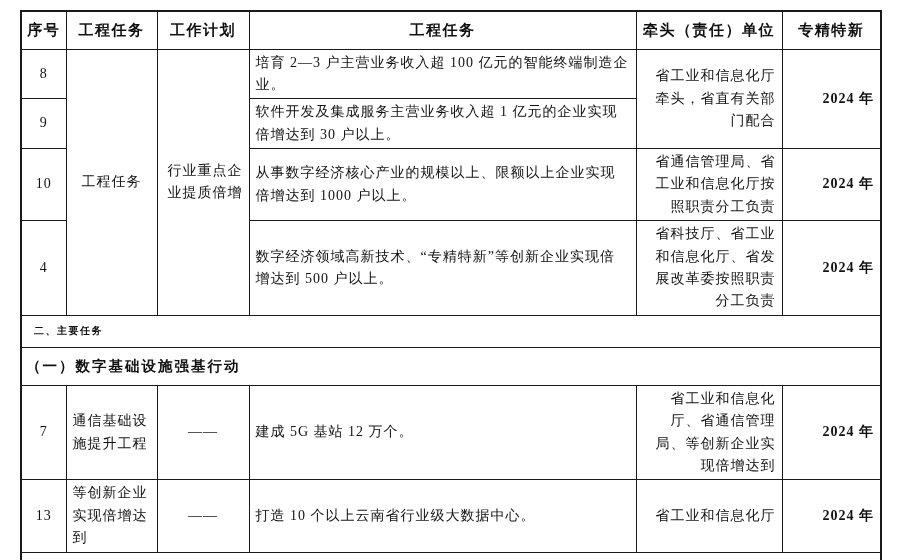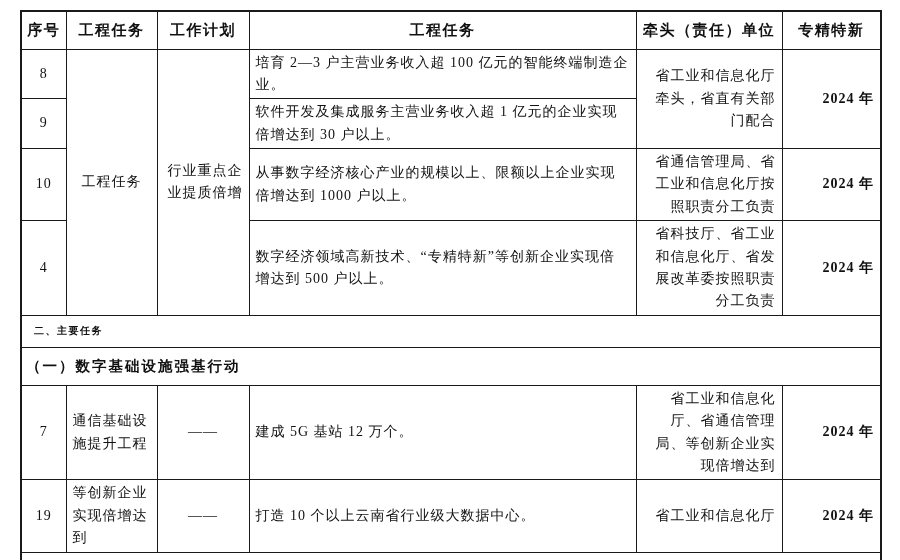--- a/index.html
+++ b/index.html
@@ -127,21 +127,21 @@
     <tr style="height:66px">
       <td class="c-center">7</td>
       <td class="c-task">通信基础设施提升工程</td>
       <td class="c-dash">——</td>
       <td class="c-result">建成 5G 基站 12 万个。</td>
       <td class="c-unit">省工业和信息化厅、省通信管理局、等创新企业实现倍增达到</td>
       <td class="c-time">2024 年</td>
     </tr>
 
     <tr style="height:41px">
-      <td class="c-center">19</td>
+      <td class="c-center">13</td>
       <td class="c-task">等创新企业实现倍增达到</td>
       <td class="c-dash">——</td>
       <td class="c-result">打造 10 个以上云南省行业级大数据中心。</td>
       <td class="c-unit">省工业和信息化厅</td>
       <td class="c-time">2024 年</td>
     </tr>
 
     <tr style="height:27px" class="section-sub">
       <td colspan="6">（二）数字经济园区优化提升行动</td>
     </tr>

